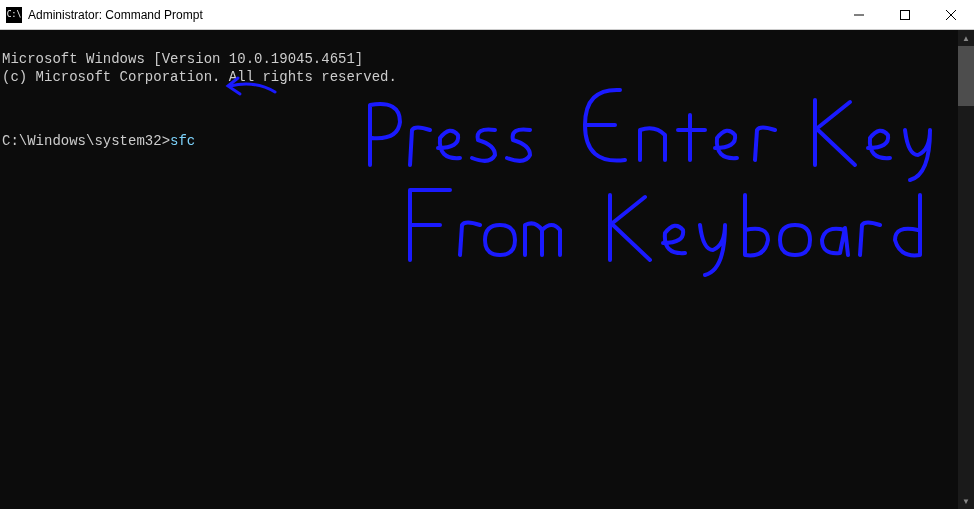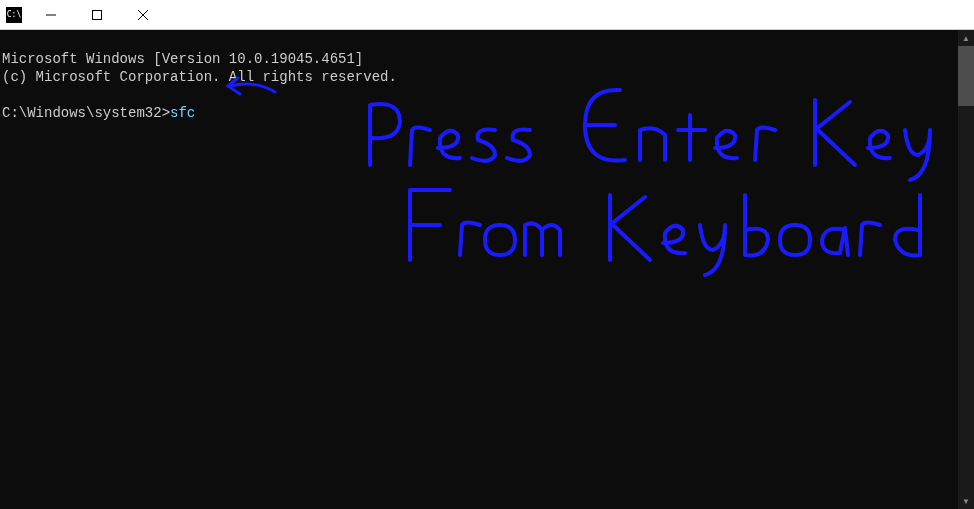--- a/index.html
+++ b/index.html
@@ -81,20 +81,21 @@
       padding: 2px 0 11px 2px;
       font-family: Consolas, "Courier New", monospace;
       font-size: 14px;
       line-height: 18px;
       color: #cccccc;
       white-space: pre;
       position: relative;
     }
     .prompt-line {
       display: flex;
+      margin-top: 28px;
     }
     .prompt-path {
       color: #cccccc;
     }
     .prompt-cmd {
       color: #7dd3fc;
     }
     .scrollbar {
       width: 16px;
       background: #1a1a1a;
@@ -136,20 +137,21 @@
     }
   </style>
 </head>
 <body>
 
 <div class="window">
   <div class="titlebar">
     <div class="titlebar-icon">
       <span class="titlebar-icon-inner">C:\</span>
     </div>
+    <div class="titlebar-title">Administrator: Command Prompt</div>
     <div class="titlebar-controls">
       <div class="titlebar-btn">
         <svg viewBox="0 0 10 10">
             <line x1="0" y1="5" x2="10" y2="5" stroke="#000" stroke-width="1"></line>
           </svg>
       </div>
       <div class="titlebar-btn">
         <svg viewBox="0 0 10 10">
             <rect x="0.5" y="0.5" width="9" height="9" fill="none" stroke="#000" stroke-width="1"></rect>
           </svg>

